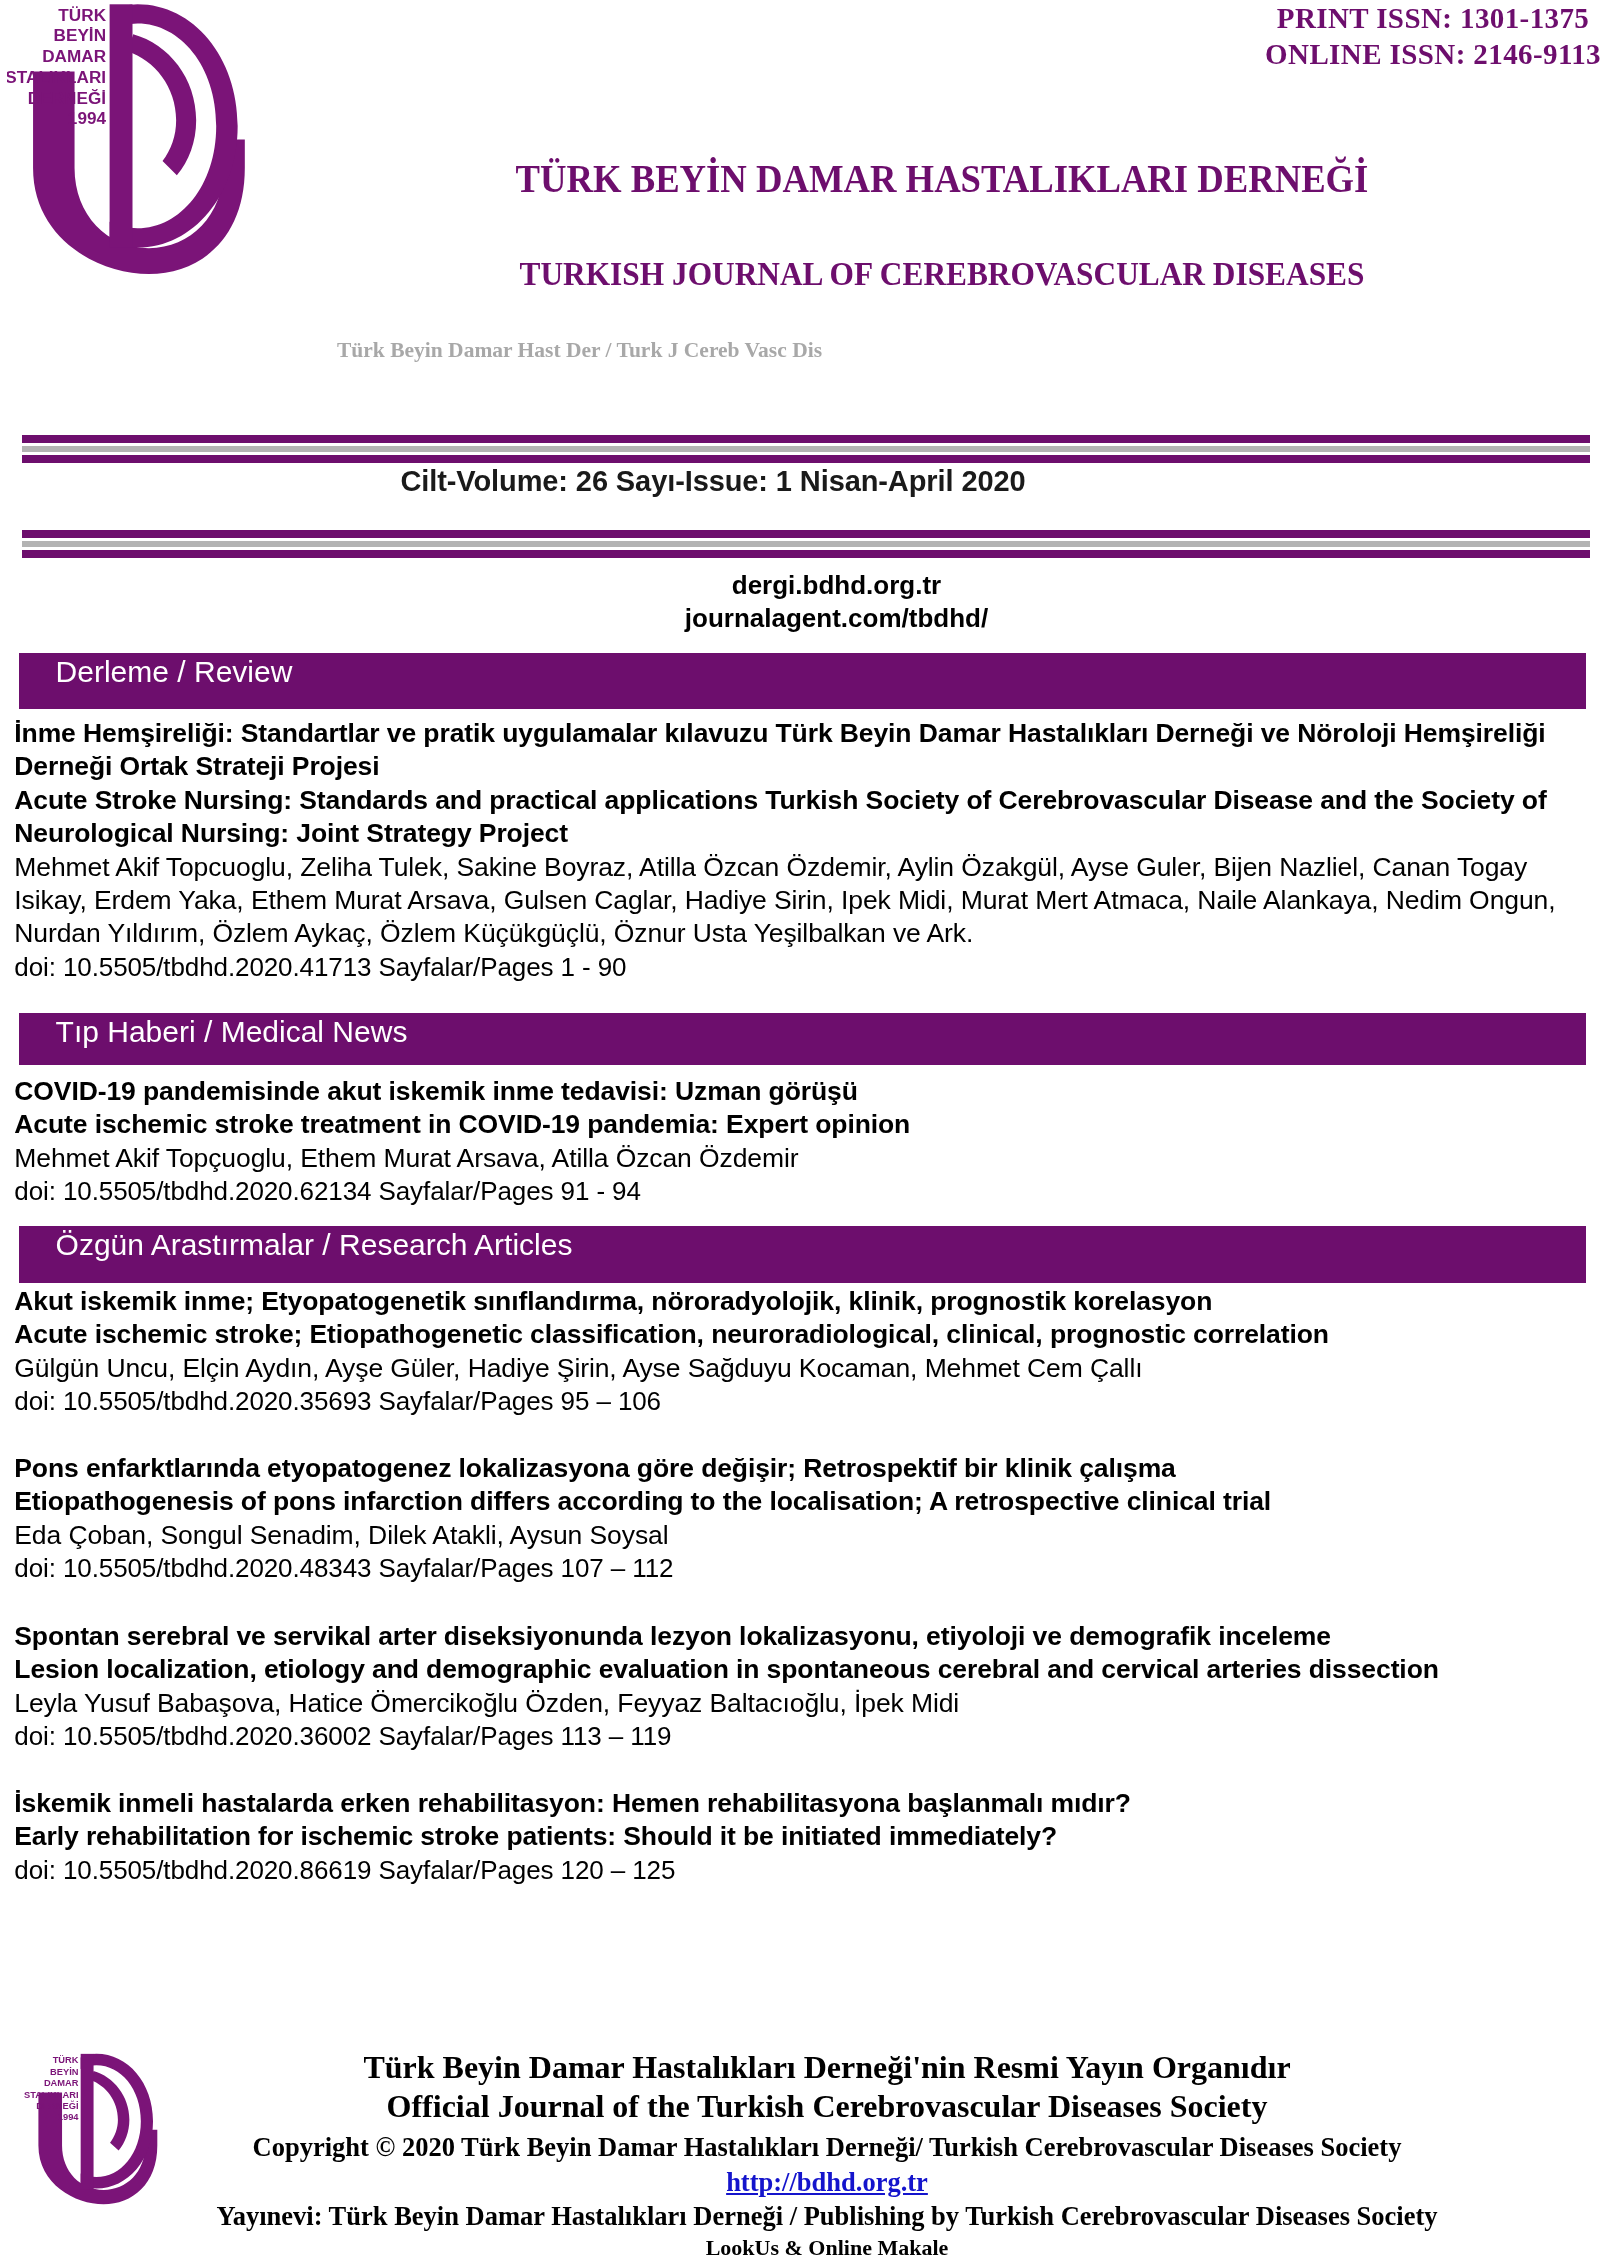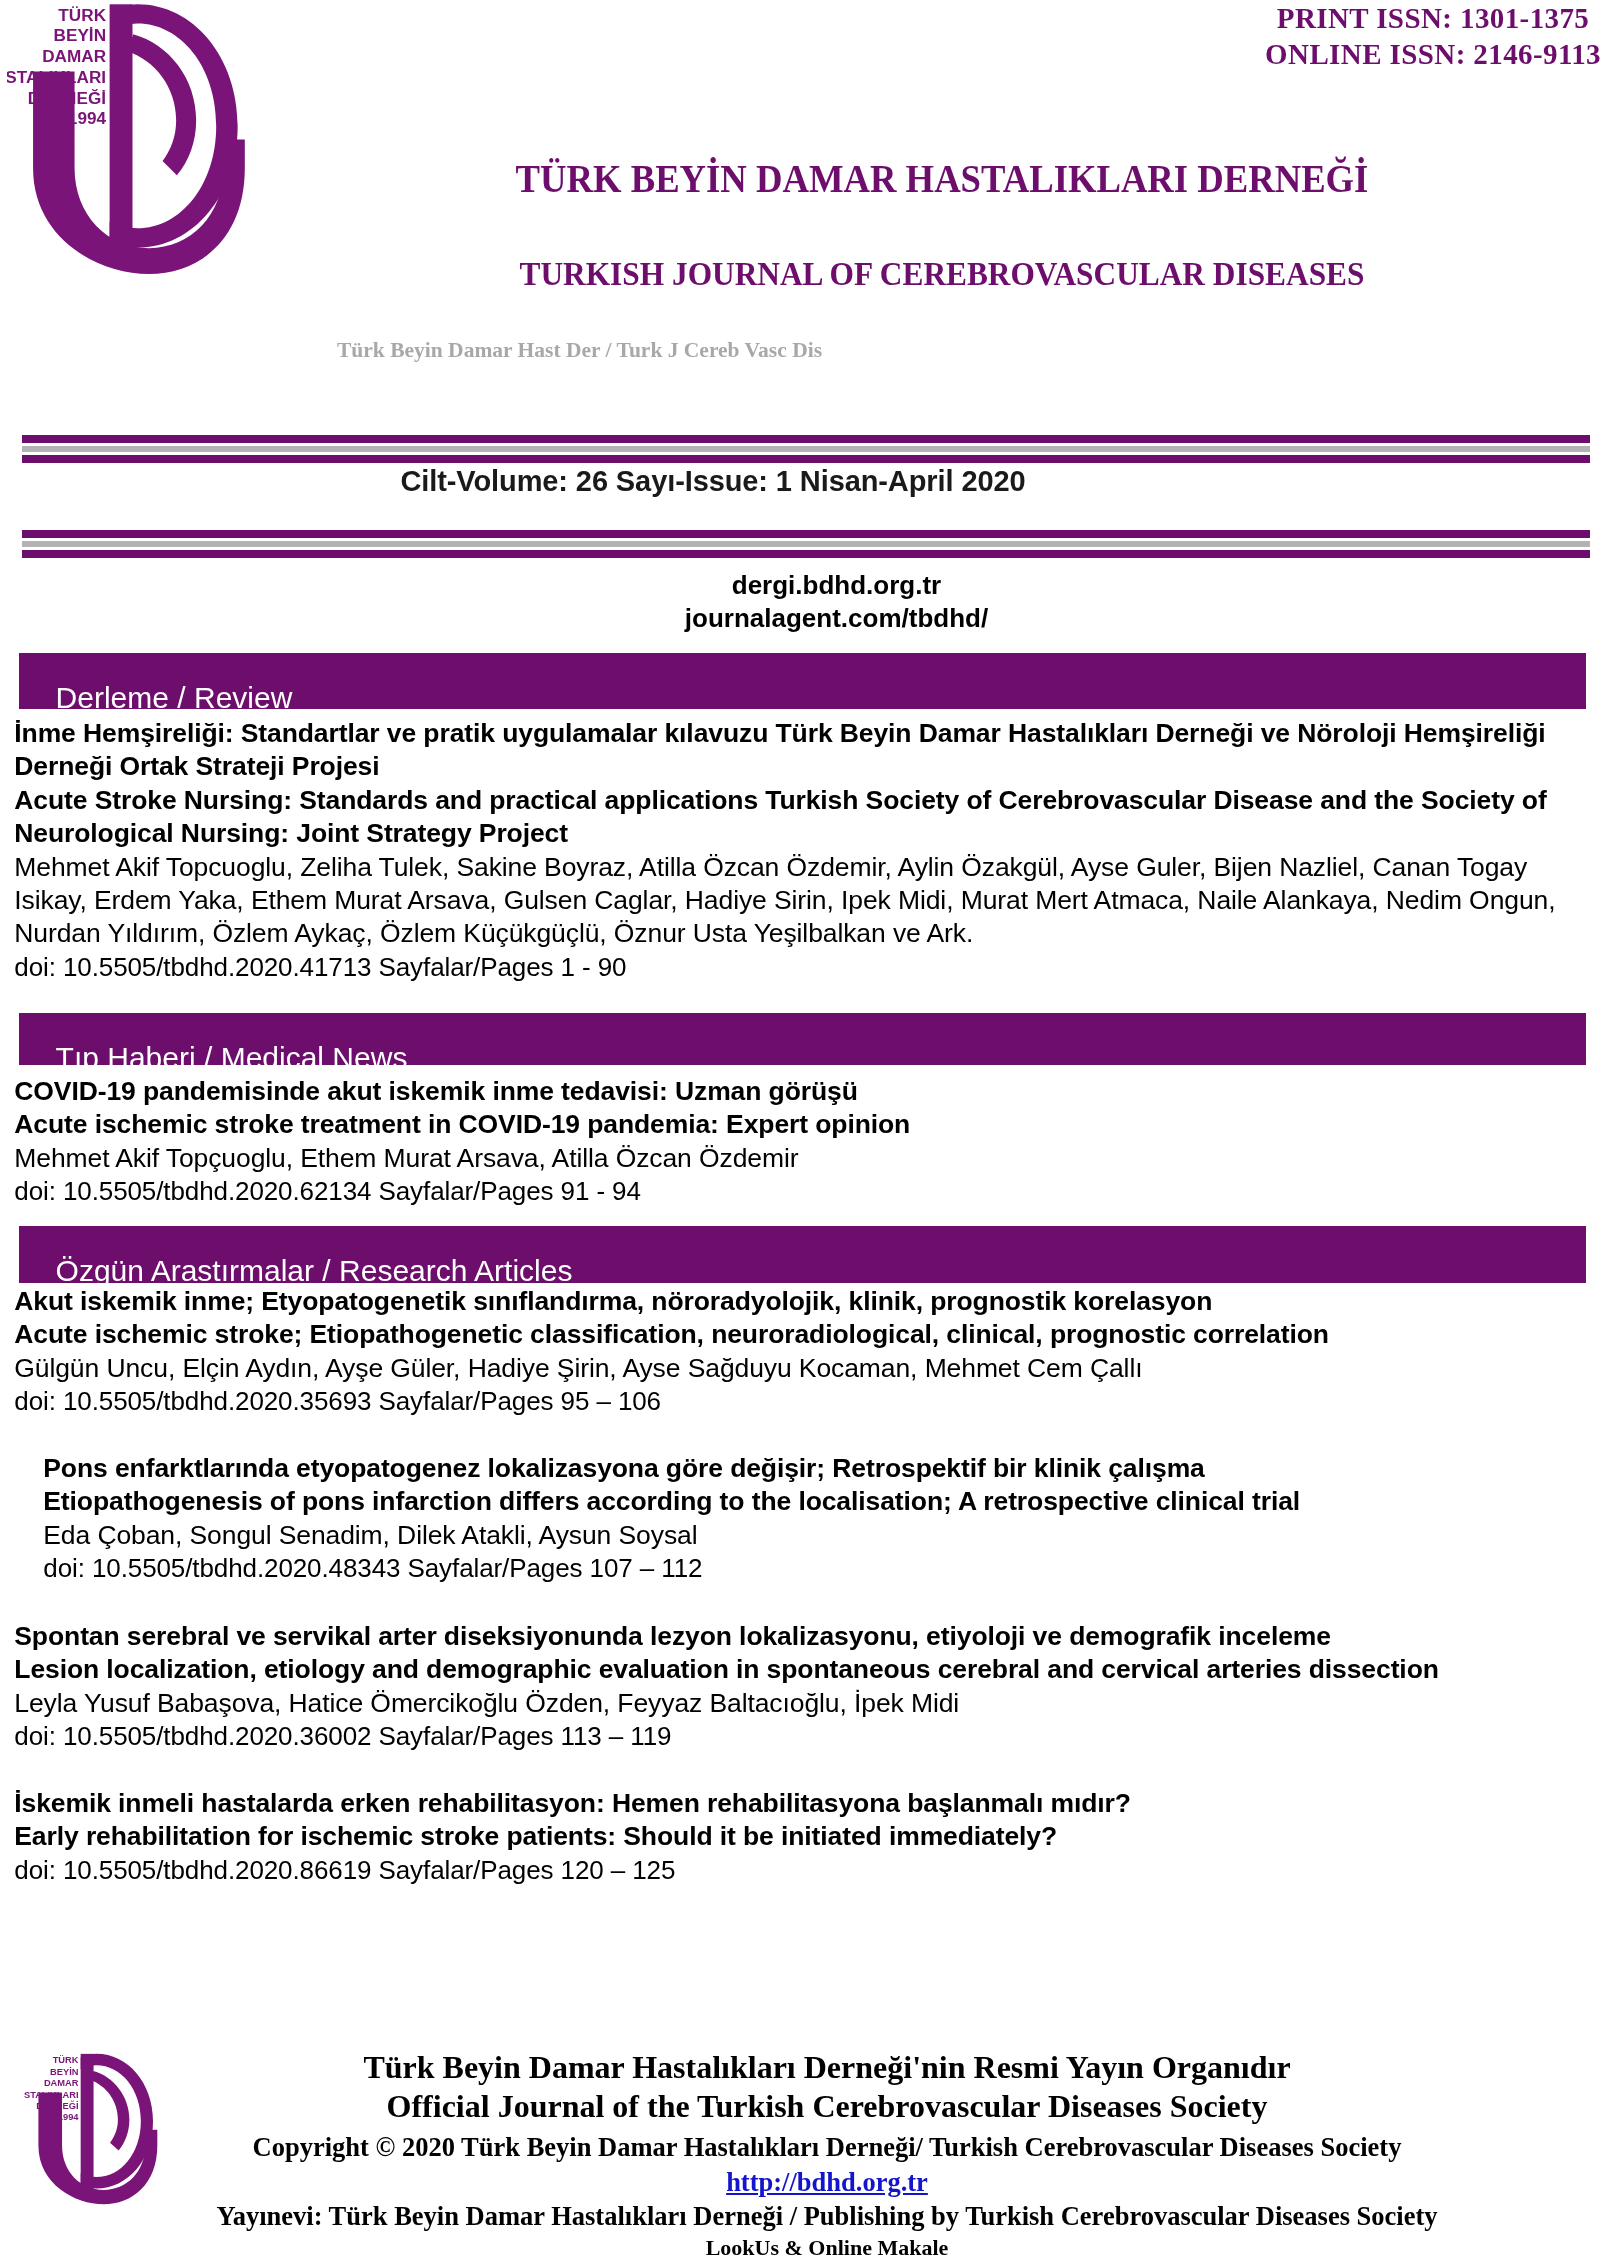--- a/index.html
+++ b/index.html
@@ -153,21 +153,21 @@
     background: #6d0e6d;
     color: #ffffff;
     font-family: "Liberation Sans", sans-serif;
     font-size: 30px;
     font-weight: normal;
     box-sizing: border-box;
     padding-left: 37px;
     display: flex;
     align-items: flex-start;
   }
-  .band span { padding-top: 28px; }
+  .band span { padding-top: 2px; }
 
   .band-review { top: 653px; height: 56px; }
   .band-news   { top: 1013px; height: 52px; }
   .band-research { top: 1226px; height: 57px; }
 
   
   .entry {
     position: absolute;
     left: 14.3px;
     width: 1575px;
@@ -189,21 +189,21 @@
   .entry .doi {
     font-weight: normal;
     font-size: 26px;
     line-height: 1.26;
     letter-spacing: -0.1px;
   }
 
   #entry0 { top: 717px; }
   #entry1 { top: 1075px; }
   #entry2 { top: 1285px; }
-  #entry3 { top: 1452px; margin-left: 29px; }
+  #entry3 { top: 1452px; }
   #entry4 { top: 1620px; }
   #entry5 { top: 1787px; }
 
   
   .footer-block {
     position: absolute;
     left: 172px;
     top: 2048px;
     width: 1310px;
     text-align: center;

